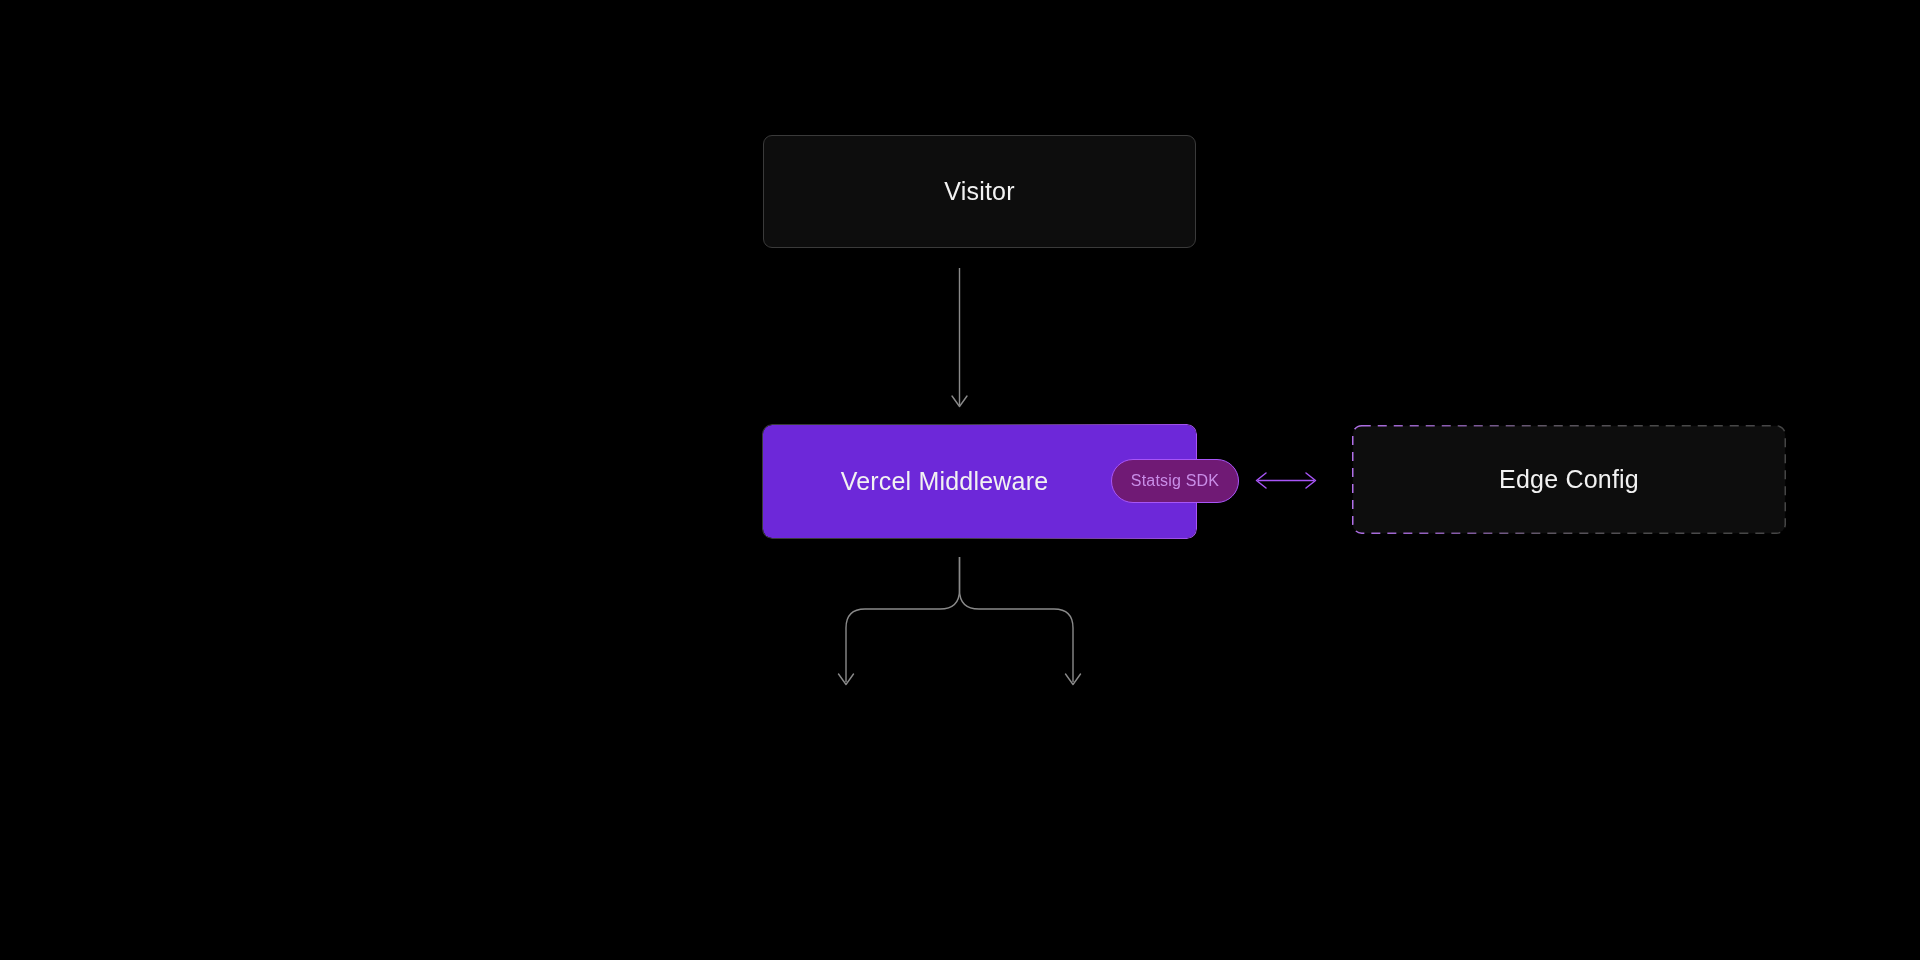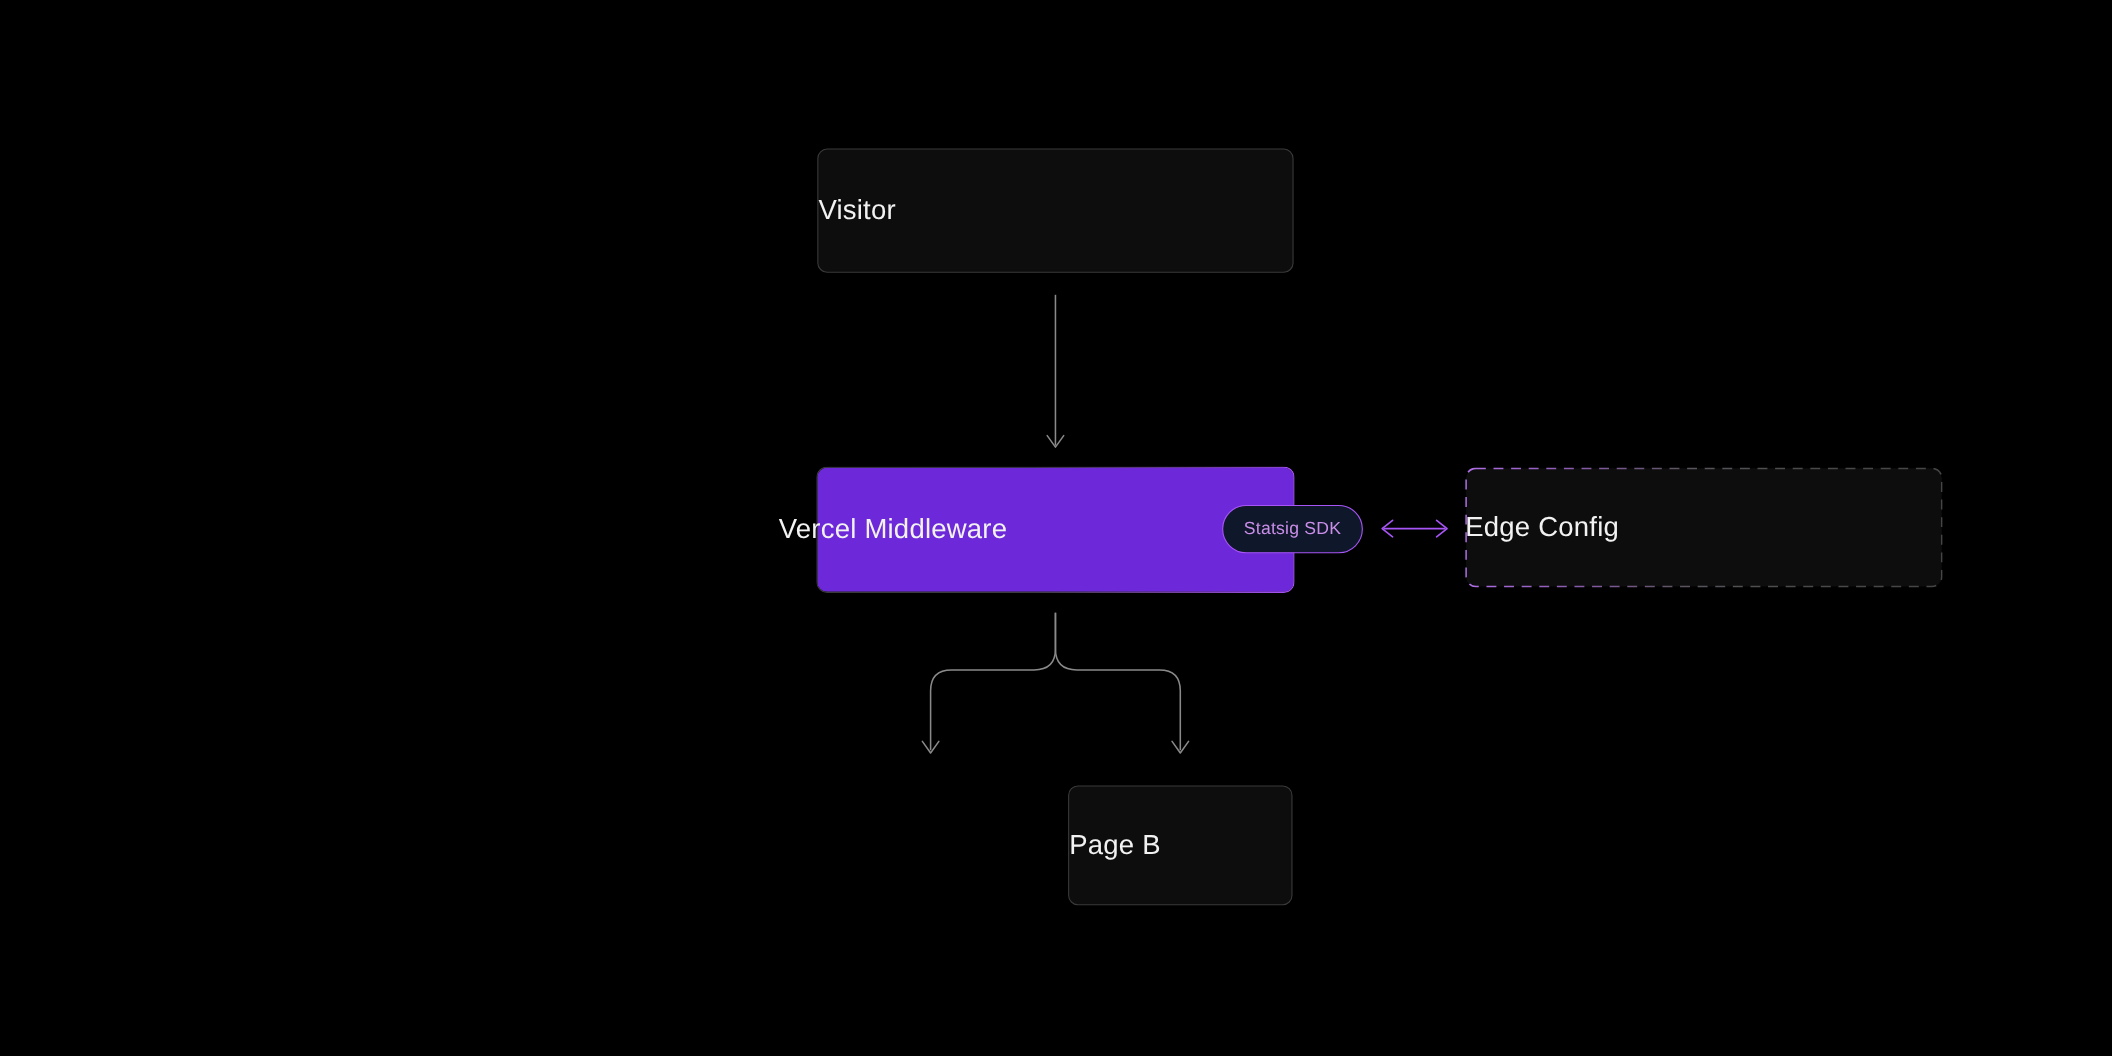--- a/index.html
+++ b/index.html
@@ -33,21 +33,22 @@
   }
 
   
   .node {
     position: absolute;
     box-sizing: border-box;
     background: #0d0d0d;
     border-radius: 9px;
     display: flex;
     align-items: center;
-    justify-content: flex-start;
+    justify-content: center;
+    margin-left: 20px;
   }
   .node-label {
     color: #f2f2f2;
     font-size: 25px;
     font-weight: 400;
     letter-spacing: 0.2px;
     line-height: 1;
     white-space: nowrap;
   }
 
@@ -96,21 +97,21 @@
   }
 
   
   #badge-statsig-sdk {
     position: absolute;
     left: 1111px;
     top: 459px;
     width: 128px;
     height: 44px;
     box-sizing: border-box;
-    background: #0f172a;
+    background: #701a75;
     border: 1px solid #a855f7;
     border-radius: 22px;
     display: flex;
     align-items: center;
     justify-content: center;
     z-index: 5;
   }
   #badge-statsig-sdk .badge-label {
     color: #c98ee8;
     font-size: 16px;
@@ -207,17 +208,14 @@
           <stop offset="0.7" stop-color="#4a4a4a"></stop>
           <stop offset="1" stop-color="#454545"></stop>
         </linearGradient>
       </defs>
       <rect x="0.75" y="0.75" width="432.5" height="107.5" rx="9" ry="9" fill="#0d0d0d" stroke="url(#edgeConfigStroke)" stroke-width="1.5" stroke-dasharray="9 7"></rect>
     </svg>
     <span class="node-label">Edge Config</span>
   </div>
 
 
-  <div class="node node-solid" id="node-page-b">
-    <span class="node-label">Page B</span>
-  </div>
 
 </div>
 
 </body></html>

